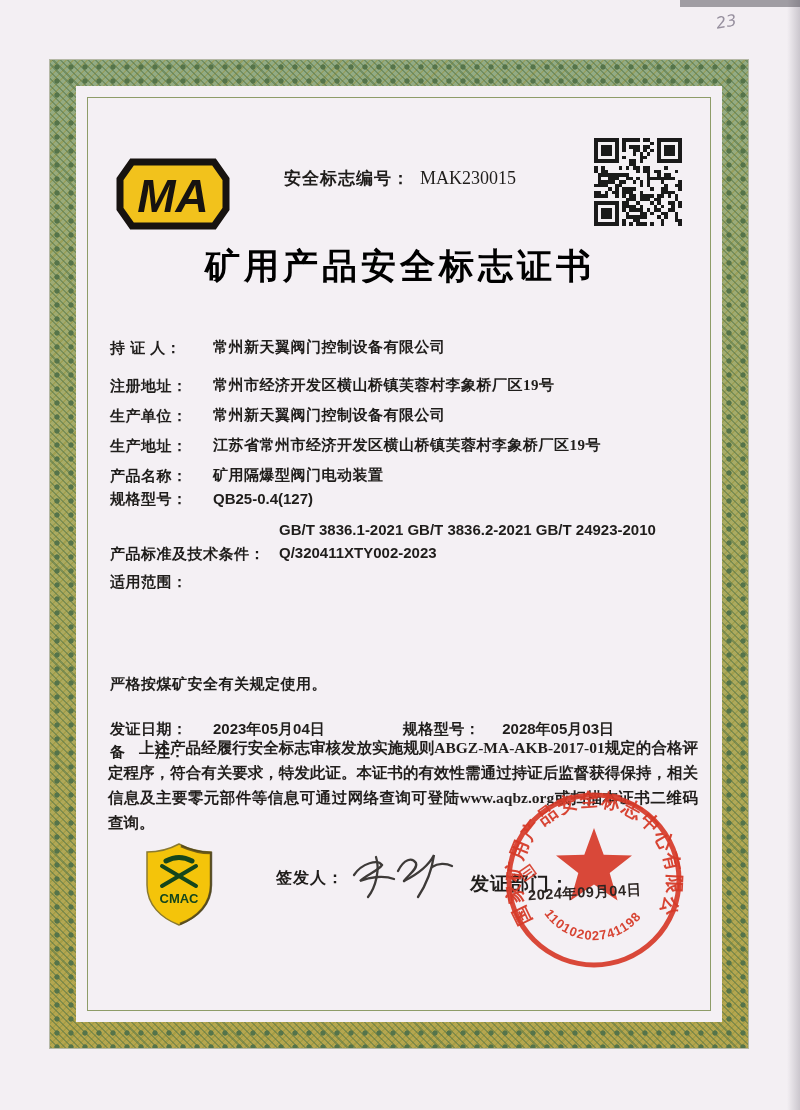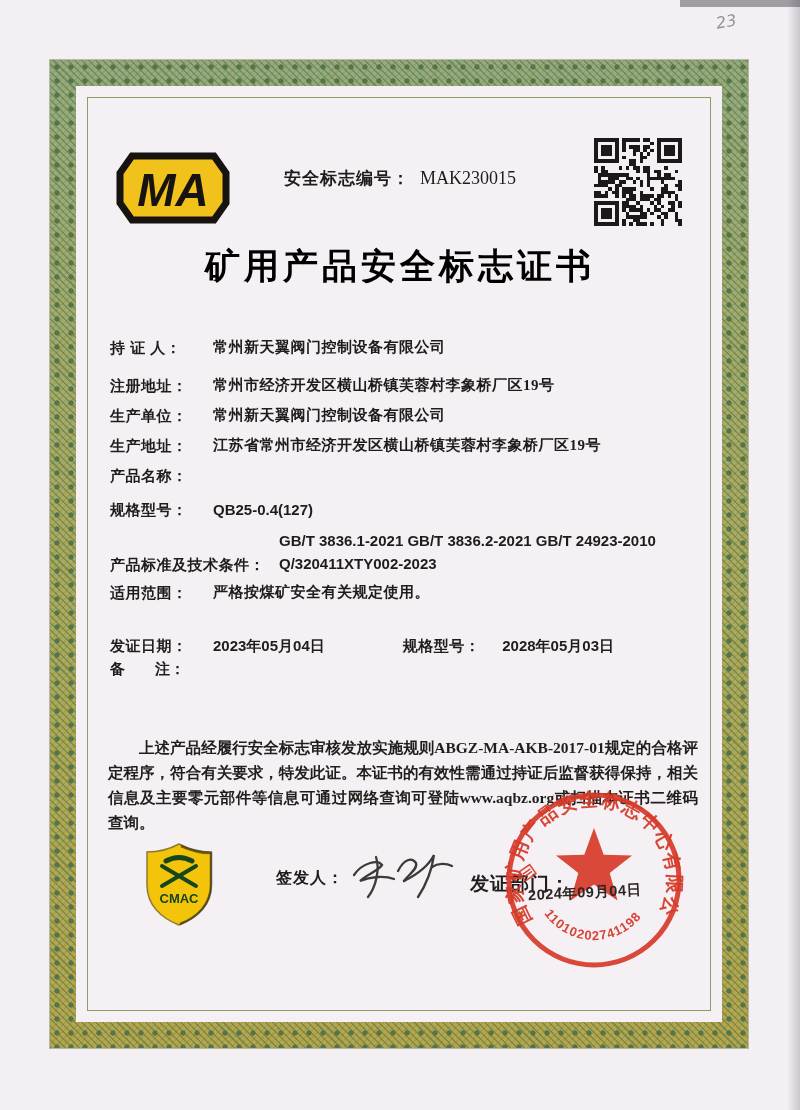--- a/index.html
+++ b/index.html
@@ -23,43 +23,43 @@
       radial-gradient(circle at 0 0,#ece8d0 2px,rgba(0,0,0,0) 2.6px) 7px 7px/14px 14px,
       repeating-linear-gradient(45deg,rgba(80,115,70,.50) 0 1.5px,rgba(0,0,0,0) 1.5px 5px),
       repeating-linear-gradient(-45deg,rgba(150,145,55,.45) 0 1.5px,rgba(0,0,0,0) 1.5px 5px),
       linear-gradient(180deg,#92ab85 0%,#a9ab63 45%,#b5a64e 100%);
     box-shadow:0 0 0 1px rgba(120,130,90,.5);}
   .frame-paper{position:absolute;left:26px;top:26px;right:26px;bottom:26px;background:#f4f0f4;}
   .frame-innerline{position:absolute;left:37px;top:37px;right:37px;bottom:37px;
     border:1px solid #8e9c68;}
 
   
-  .ma-badge{position:absolute;left:116px;top:148px;width:114px;height:80px;}
+  .ma-badge{position:absolute;left:116px;top:154px;width:114px;height:80px;}
   .cert-no{position:absolute;left:0;right:0;top:167px;text-align:center;font-size:17px;}
   .cert-no .lbl{font-weight:600;letter-spacing:1px;}
   .cert-no .val{font-family:"Liberation Serif","DejaVu Serif",serif;font-size:18px;margin-left:10px;}
   .qr{position:absolute;left:594px;top:138px;width:88px;height:88px;}
 
   .doc-title{position:absolute;left:0;right:0;top:243px;text-align:center;
     font-family:"Liberation Serif","DejaVu Serif",serif;
     font-size:35px;font-weight:900;letter-spacing:4px;color:#000000;}
 
   
   .fields{position:absolute;left:110px;top:337px;width:600px;font-size:15px;}
   .row{display:flex;align-items:flex-start;line-height:21px;margin-bottom:9px;}
   .row .lbl{font-weight:700;flex:0 0 103px;letter-spacing:.5px;white-space:nowrap;}
   .row .val{font-weight:700;}
   .val.kai{font-family:"Liberation Serif","DejaVu Serif",serif;letter-spacing:.5px;}
   .val.mono-sans{font-family:"Liberation Sans",sans-serif;}
   .row-holder{margin-bottom:17px;}
-  .row-product{margin-bottom:13px;}
+  .row-product{margin-bottom:2px;}
   .row-standards{align-items:flex-end;margin-bottom:7px;}
   .row-standards .lbl{flex:0 0 auto;margin-right:14px;}
   .row-standards .val{width:430px;line-height:23px;}
-  .row-scope{margin-bottom:32px;}
+  .row-scope{margin-bottom:23px;flex-direction:column;}
   .row-dates .lbl2{font-weight:700;margin-left:78px;letter-spacing:.5px;}
   .row-dates .val2{font-weight:700;margin-left:22px;}
   .row-dates{margin-bottom:2px;}
   .row-remark .lbl{letter-spacing:0;}
 
   
   .statement{position:absolute;left:108px;top:735px;width:590px;
     font-size:15.5px;font-weight:700;line-height:25px;text-align:justify;
     font-family:"Liberation Serif","DejaVu Serif",serif;text-indent:2em;color:#211e1c;}
 
@@ -329,20 +329,21 @@
   <div class="row">
     <span class="lbl">生产单位：</span>
     <span class="val kai">常州新天翼阀门控制设备有限公司</span>
   </div>
   <div class="row">
     <span class="lbl">生产地址：</span>
     <span class="val kai">江苏省常州市经济开发区横山桥镇芙蓉村李象桥厂区19号</span>
   </div>
   <div class="row row-product">
     <span class="lbl">产品名称：</span>
+    <span class="val kai">矿用隔爆型阀门电动装置</span>
   </div>
   <div class="row">
     <span class="lbl">规格型号：</span>
     <span class="val mono-sans">QB25-0.4(127)</span>
   </div>
   <div class="row row-standards">
     <span class="lbl">产品标准及技术条件：</span>
     <span class="val mono-sans">GB/T 3836.1-2021 GB/T 3836.2-2021 GB/T 24923-2010 Q/320411XTY002-2023</span>
   </div>
   <div class="row row-scope">

